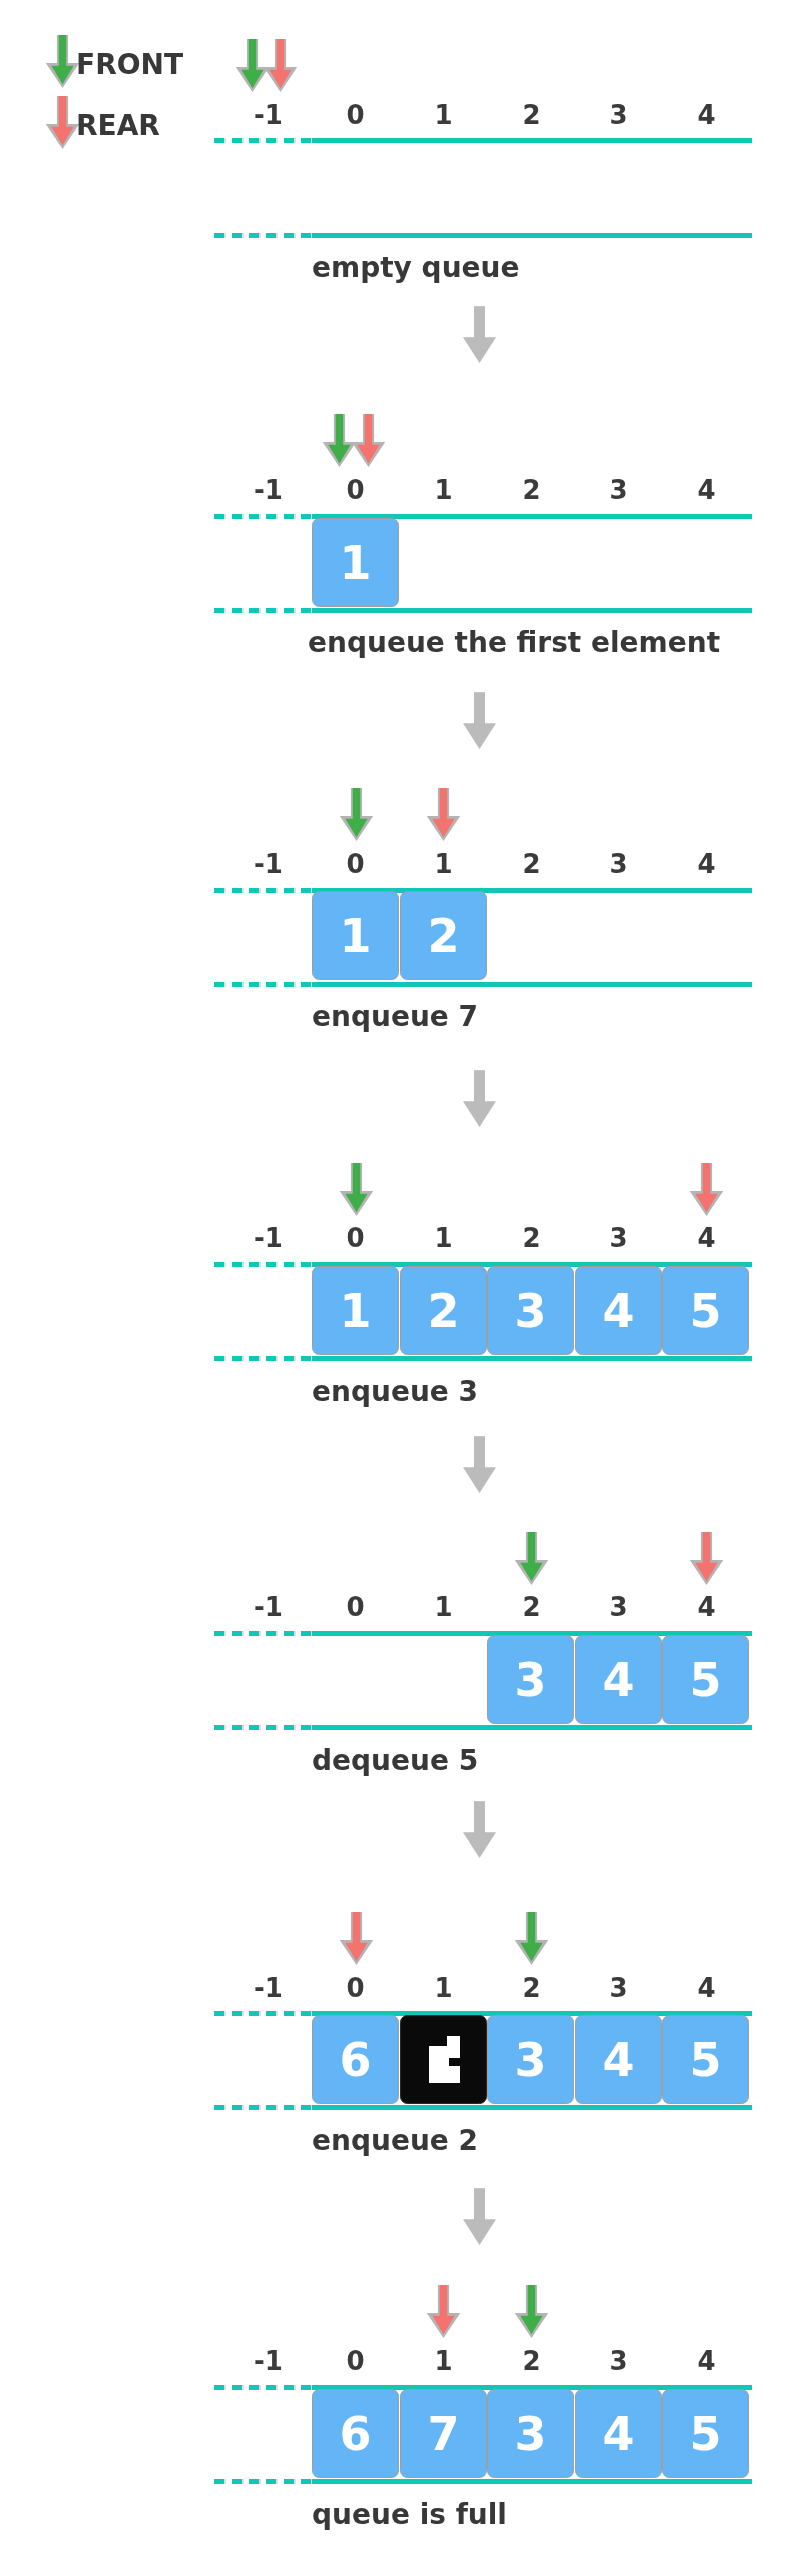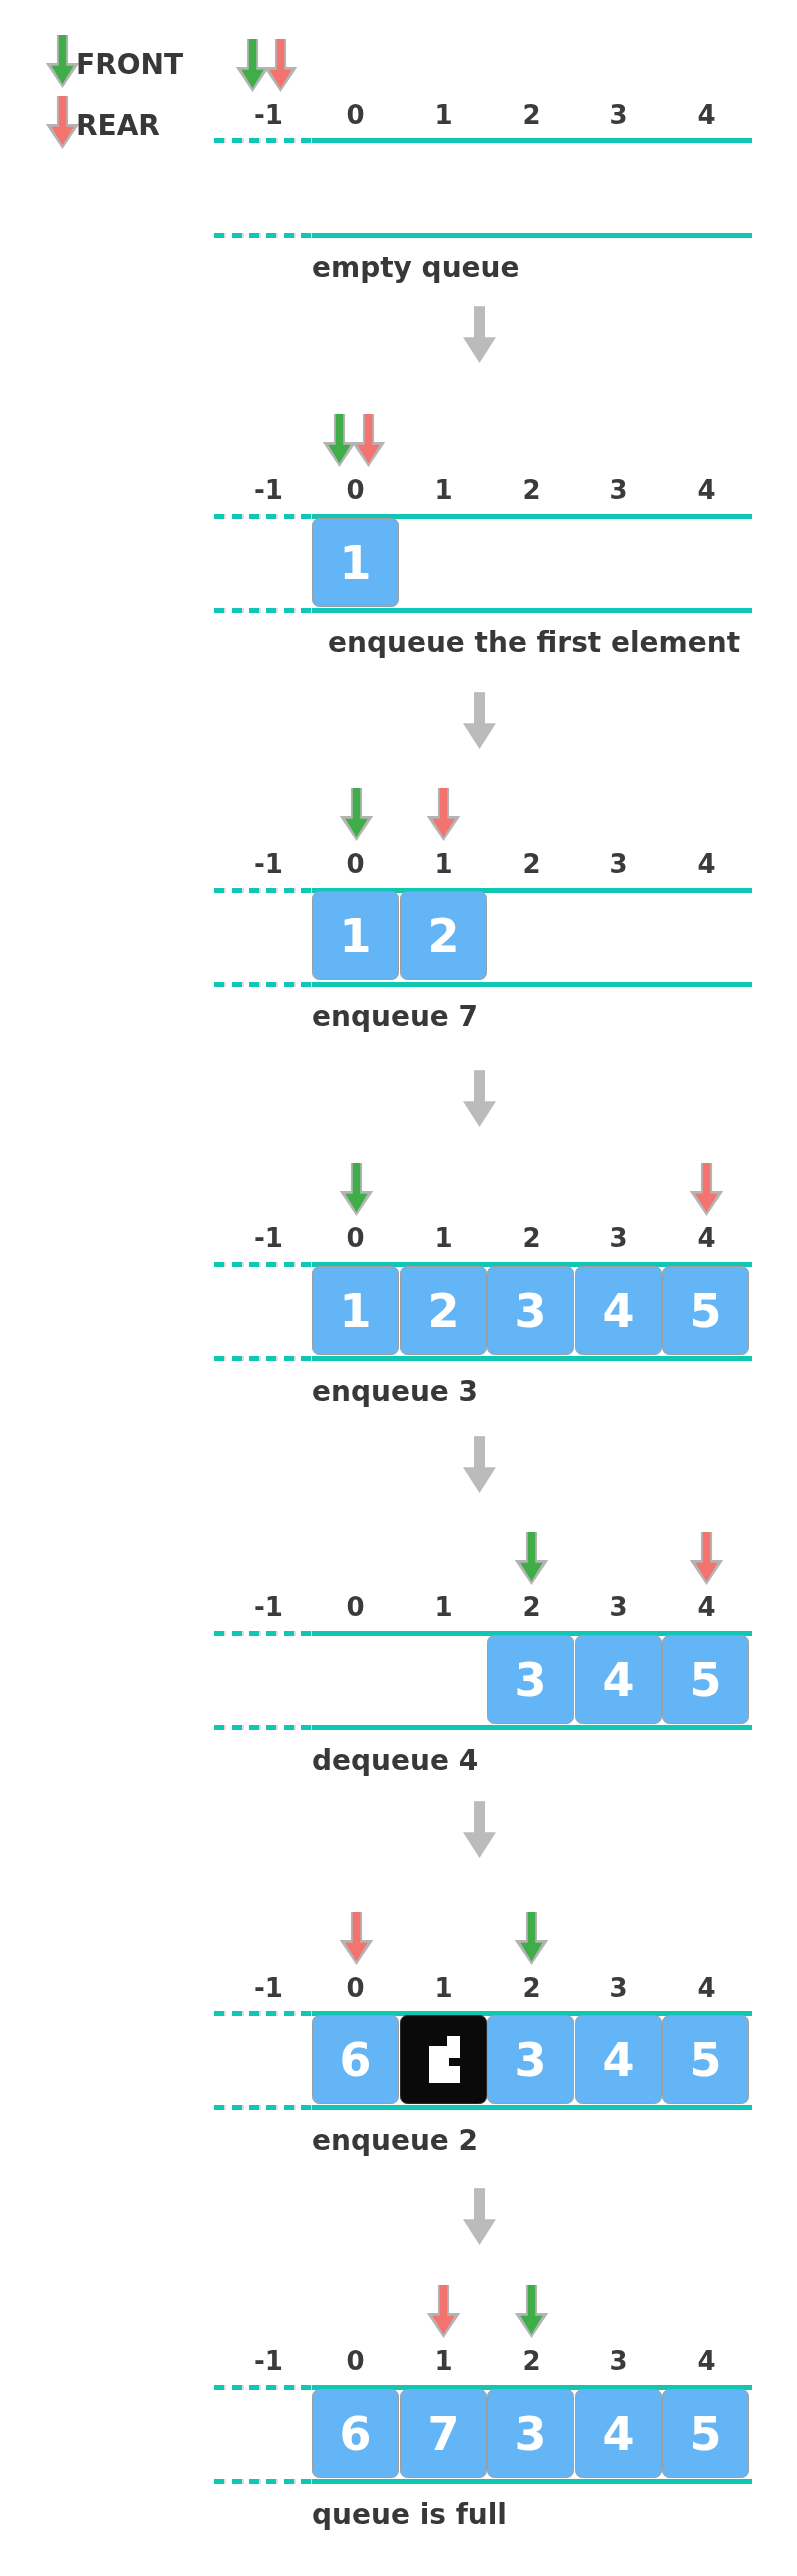--- a/index.html
+++ b/index.html
@@ -117,21 +117,21 @@
         <div class="idx-label" style="left: 504px; top: 475px;">2</div>
         <div class="idx-label" style="left: 591px; top: 475px;">3</div>
         <div class="idx-label" style="left: 679px; top: 475px;">4</div>
         <div class="strip-line-dashed" style="left: 214px; top: 514px; width: 98px;"></div>
         <div class="strip-line-solid" style="left: 312px; top: 514px; width: 440px;"></div>
         <div class="strip-line-dashed" style="left: 214px; top: 608px; width: 98px;"></div>
         <div class="strip-line-solid" style="left: 312px; top: 608px; width: 440px;"></div>
         <div class="cell" style="left: 312px; top: 518px;">
           <span>1</span>
         </div>
-        <div class="caption" style="left: 328px; top: 626px;">enqueue the first element</div>
+        <div class="caption" style="left: 308px; top: 626px;">enqueue the first element</div>
       </div>
       <div class="abs" style="left: 0px; top: 0px; width: 797px; height: 0px;">
         <div class="t-arrow" style="left: 463px; top: 692px;"><svg width="33" height="59" viewBox="0 0 36 64">
             <rect x="12" y="0" width="12" height="36" fill="#bbbbbb"></rect>
             <polygon points="0,34 36,34 18,62" fill="#bbbbbb"></polygon>
           </svg></div>
         <div class="pointer" style="left: 336px; top: 788px;">
           <div><svg width="41" height="54" viewBox="0 0 44 58">
               <rect x="16" y="0" width="12" height="32" fill="#b4b4b4"></rect>
               <polygon points="4,30 40,30 22,57" fill="#b4b4b4"></polygon>
@@ -246,21 +246,21 @@
         <div class="strip-line-solid" style="left: 312px; top: 1725px; width: 440px;"></div>
         <div class="cell" style="left: 487px; top: 1635px;">
           <span>3</span>
         </div>
         <div class="cell" style="left: 575px; top: 1635px;">
           <span>4</span>
         </div>
         <div class="cell" style="left: 662px; top: 1635px;">
           <span>5</span>
         </div>
-        <div class="caption" style="left: 312px; top: 1744px;">dequeue 4</div>
+        <div class="caption" style="left: 312px; top: 1744px;">dequeue 5</div>
       </div>
       <div class="abs" style="left: 0px; top: 0px; width: 797px; height: 0px;">
         <div class="t-arrow" style="left: 463px; top: 1801px;"><svg width="33" height="59" viewBox="0 0 36 64">
             <rect x="12" y="0" width="12" height="36" fill="#bbbbbb"></rect>
             <polygon points="0,34 36,34 18,62" fill="#bbbbbb"></polygon>
           </svg></div>
         <div class="pointer" style="left: 336px; top: 1912px;">
           <div><svg width="41" height="54" viewBox="0 0 44 58">
               <rect x="16" y="0" width="12" height="32" fill="#b4b4b4"></rect>
               <polygon points="4,30 40,30 22,57" fill="#b4b4b4"></polygon>

